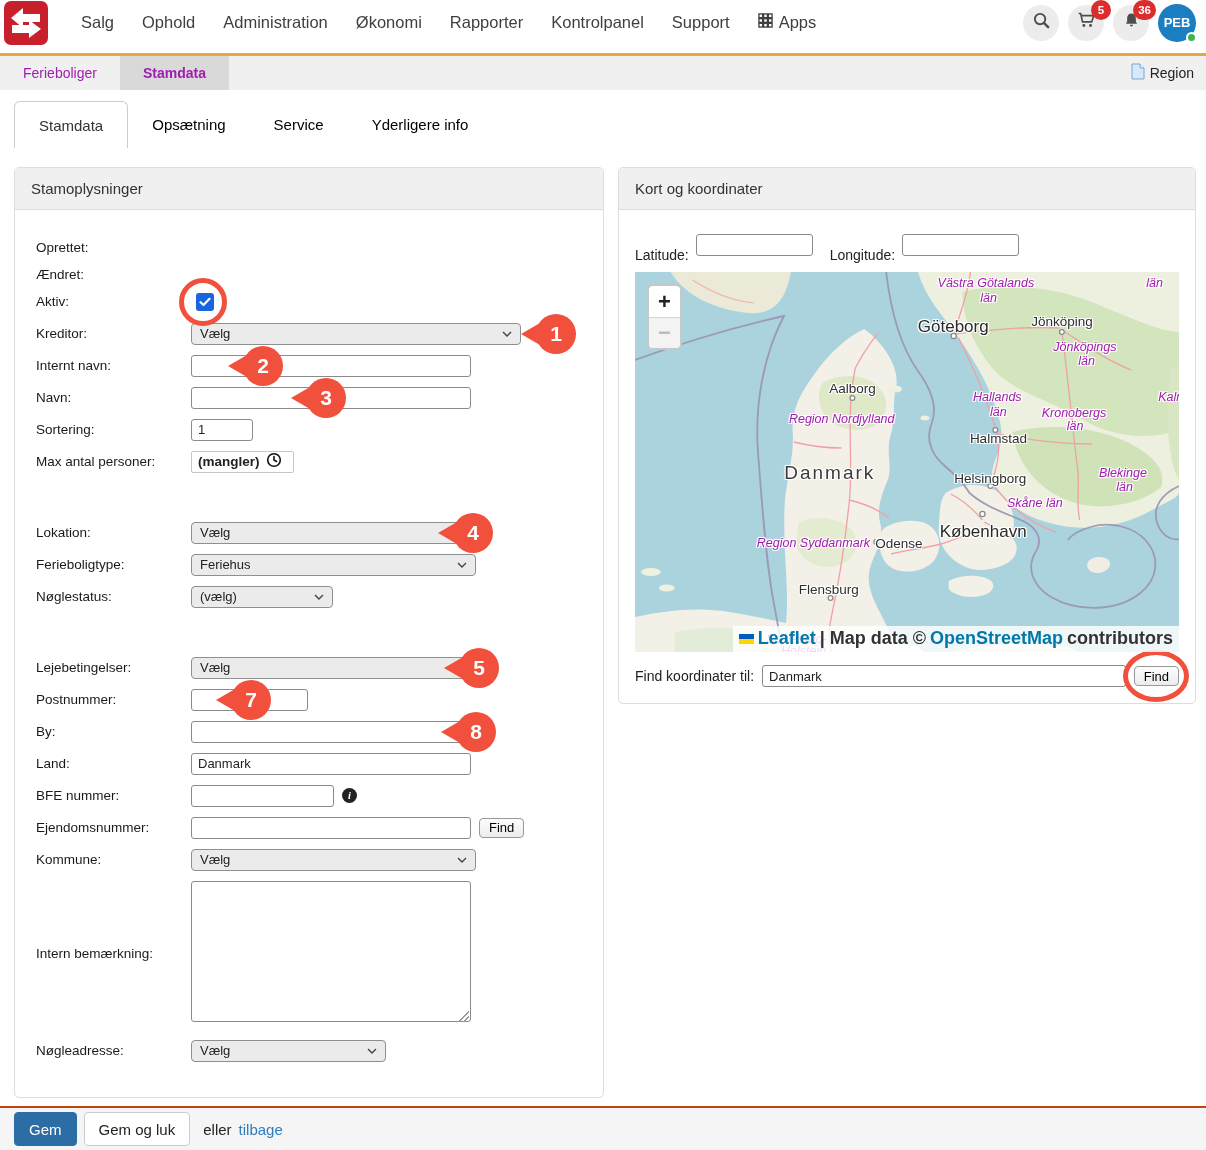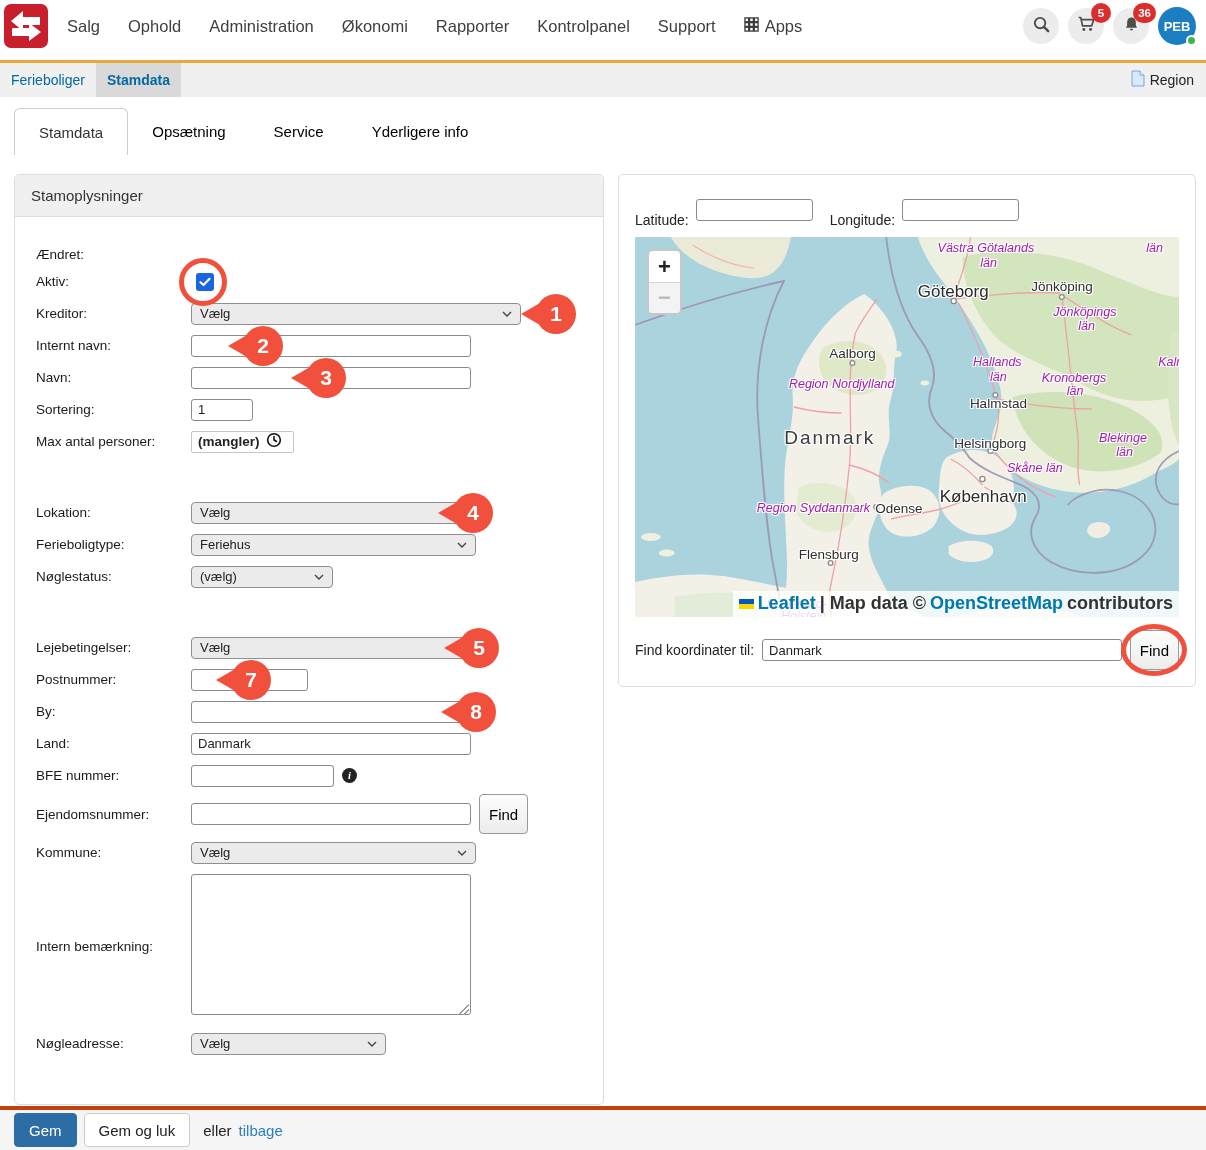--- a/index.html
+++ b/index.html
@@ -1,41 +1,41 @@
 <!DOCTYPE html>
 <html><head>
 <meta charset="utf-8">
 <style>
   * { box-sizing: border-box; margin: 0; padding: 0; }
   html,body { width:1206px; height:1150px; overflow:hidden; background:#fff;
     font-family:"Liberation Sans", sans-serif; color:#222; }
   .page { width:1206px; height:1150px; display:flex; flex-direction:column; background:#fff; }
 
   
-  .topnav { height:63px; display:flex; align-items:center; padding:0 10px 8px 4px;
-    border-bottom:3px solid #e9a83d; background:#fff; flex-shrink:0; }
+  .topnav { height:56px; display:flex; align-items:center; padding:0 10px 8px 4px;
+    border-bottom:3px solid #e9a83d; background:#fff; flex-shrink:0;gap:14px; }
   .logo { width:44px; height:44px; flex-shrink:0; cursor:pointer; }
   .topnav nav { display:flex; gap:28px; margin-left:19px; align-items:center; }
   .nav-item { font-size:16.5px; color:#3f3f3f; cursor:pointer; white-space:nowrap; display:flex; align-items:center; gap:6px; }
   .nav-icons { margin-left:auto; display:flex; align-items:center; gap:9px; }
   .icon-circle { width:36px; height:36px; border-radius:50%; background:#ececec; position:relative;
     display:flex; align-items:center; justify-content:center; cursor:pointer; }
   .count-badge { position:absolute; top:-5px; right:-7px; min-width:20px; height:20px; padding:0 5px;
     border-radius:10px; background:#dd2c2c; color:#fff; font-size:11.5px; font-weight:bold;
     display:flex; align-items:center; justify-content:center; }
   .avatar { width:38px; height:38px; border-radius:50%; background:#1b7ec2; color:#fff;
     font-size:13px; font-weight:bold; display:flex; align-items:center; justify-content:center;
     position:relative; cursor:pointer; }
   .status-dot { position:absolute; right:-1px; bottom:-1px; width:11px; height:11px;
     border-radius:50%; background:#3cb54a; border:2px solid #fff; }
 
   
   .breadcrumb-bar { height:34px; background:#f0f0f0; display:flex; align-items:stretch;
     font-size:14px; flex-shrink:0; }
-  .crumb { padding:0 11px; display:flex; align-items:center; color:#0369a1; cursor:pointer; }
+  .crumb { padding:0 23px; display:flex; align-items:center; color:#a21caf; cursor:pointer; }
   .crumb.active { background:#d9d9d9; font-weight:bold; }
   .notat { margin-left:auto; display:flex; align-items:center; gap:5px; padding-right:12px;
     color:#222; cursor:pointer; }
 
   
   .tabstrip { display:flex; align-items:stretch; padding:11px 0 0 14px; height:58px; flex-shrink:0; }
   .tab { padding:0 24px; font-size:15px; display:flex; align-items:center; cursor:pointer; }
   .tab.active { border:1px solid #ccc; border-bottom:none; border-radius:6px 6px 0 0;
     background:#fff; color:#333; }
   .tab.link { color:#000000; }
@@ -64,22 +64,22 @@
   .sel-krd { width:330px; } .sel-std { width:285px; } .sel-sm { width:142px; } .sel-md { width:195px; }
   .chev { width:10px; height:6px; flex-shrink:0; }
   .checkbox { width:18px; height:18px; border-radius:3px; background:#1766e0; margin-left:5px;
     display:flex; align-items:center; justify-content:center; cursor:pointer; }
   .mangler-box { width:103px; height:22px; border:1px solid #c6c6c6; border-radius:2px;
     display:flex; align-items:center; gap:6px; padding:0 6px; cursor:pointer; }
   .mangler-box b { font-size:13.5px; }
   .info-badge { width:15px; height:15px; border-radius:50%; background:#222; color:#fff;
     font-size:10.5px; font-weight:bold; display:flex; align-items:center; justify-content:center;
     font-family:"Liberation Serif",serif; font-style:italic; }
-  .btn-mini { height:40px; padding:0 9px; border:1px solid #999; border-radius:4px;
-    background:linear-gradient(#fdfdfd,#ececec); font-size:15px; cursor:pointer;
+  .btn-mini { height:20px; padding:0 9px; border:1px solid #999; border-radius:4px;
+    background:linear-gradient(#fdfdfd,#ececec); font-size:13px; cursor:pointer;
     font-family:"Liberation Sans",sans-serif; }
   textarea.txt { width:280px; height:141px; resize:none; position:relative; }
   .ta-wrap { position:relative; }
   .ta-grip { position:absolute; right:2px; bottom:3px; width:12px; height:12px;
     background:repeating-linear-gradient(135deg,transparent 0 2px,#9a9a9a 2px 3.5px);
     clip-path:polygon(100% 0,100% 100%,0 100%); cursor:nwse-resize; }
 
   
   .badge { position:absolute; top:50%; transform:translateY(-50%); width:40px; height:40px;
     background:#f0503c; border-radius:50%; color:#fff; font-weight:bold; font-size:21px;
@@ -111,21 +111,21 @@
   .mlabel.city_lg { font-size:17px; color:#2a2a2a; }
   .mlabel.region { font-size:12.5px; font-style:italic; color:#a21caf; }
   .mlabel.country { font-size:19px; letter-spacing:2px; color:#3c3c3c; }
   .find-row { display:flex; align-items:center; gap:8px; padding:13px 16px 16px; font-size:14px; }
   .find-input { flex:1; }
   .find-wrap { position:relative; }
   .find-ring { position:absolute; left:50%; top:50%; transform:translate(-50%,-50%);
     width:66px; height:52px; border:5px solid #f0503c; border-radius:50%; pointer-events:none; }
 
   
-  .footer { margin-top:auto; height:44px; background:#f5f5f5; border-top:4px solid #c2410c;
+  .footer { margin-top:auto; height:44px; background:#f5f5f5; border-top:2px solid #c2410c;
     display:flex; align-items:center; padding:0 14px; gap:7px; flex-shrink:0; font-size:15px; }
   .btn-primary { height:34px; padding:0 14px; background:#2d6da6; color:#fff; border:1px solid #2d6da6;
     border-radius:4px; font-size:15px; cursor:pointer; font-family:"Liberation Sans",sans-serif; }
   .btn-secondary { height:34px; padding:0 14px; background:#fff; color:#222; border:1px solid #ccc;
     border-radius:4px; font-size:15px; cursor:pointer; font-family:"Liberation Sans",sans-serif; }
   .footer .or { margin-left:6px; }
   .link-blue { color:#2d7dc1; text-decoration:none; cursor:pointer; }
 </style>
 </head>
 <body>
@@ -223,20 +223,24 @@
     <div class="tab link">Yderligere info</div>
   </div>
 
   <main class="content">
 
     <section class="card left-card">
       <div class="card-header">Stamoplysninger</div>
       <div class="left-body">
 
         <div class="frow tight">
+            <label class="flabel">Oprettet:</label>
+            <div class="fctrl"></div>
+          </div>
+        <div class="frow tight">
             <label class="flabel">Ændret:</label>
             <div class="fctrl"></div>
           </div>
 
         <div class="frow">
           <label class="flabel">Aktiv:</label>
           <div class="fctrl">
             <div class="checkbox">
               <svg viewBox="0 0 12 10" width="12" height="10">
                   <path d="M1.5 5.2 L4.5 8 L10.5 1.8" fill="none" stroke="#fff" stroke-width="2.2" stroke-linecap="round" stroke-linejoin="round"></path>
@@ -418,20 +422,21 @@
                   <path d="M1 1 L5 5 L9 1" fill="none" stroke="#444" stroke-width="1.4"></path>
                 </svg>
             </div>
           </div>
         </div>
 
       </div>
     </section>
 
     <section class="card right-card">
+      <div class="card-header">Kort og koordinater</div>
 
       <div class="coords-row">
         <label>Latitude:</label>
         <input class="txt coord" style="">
         <label>Longitude:</label>
         <input class="txt coord" style="">
       </div>
 
       <div class="map">
         <svg class="base" viewBox="0 0 548 380" preserveAspectRatio="none">

